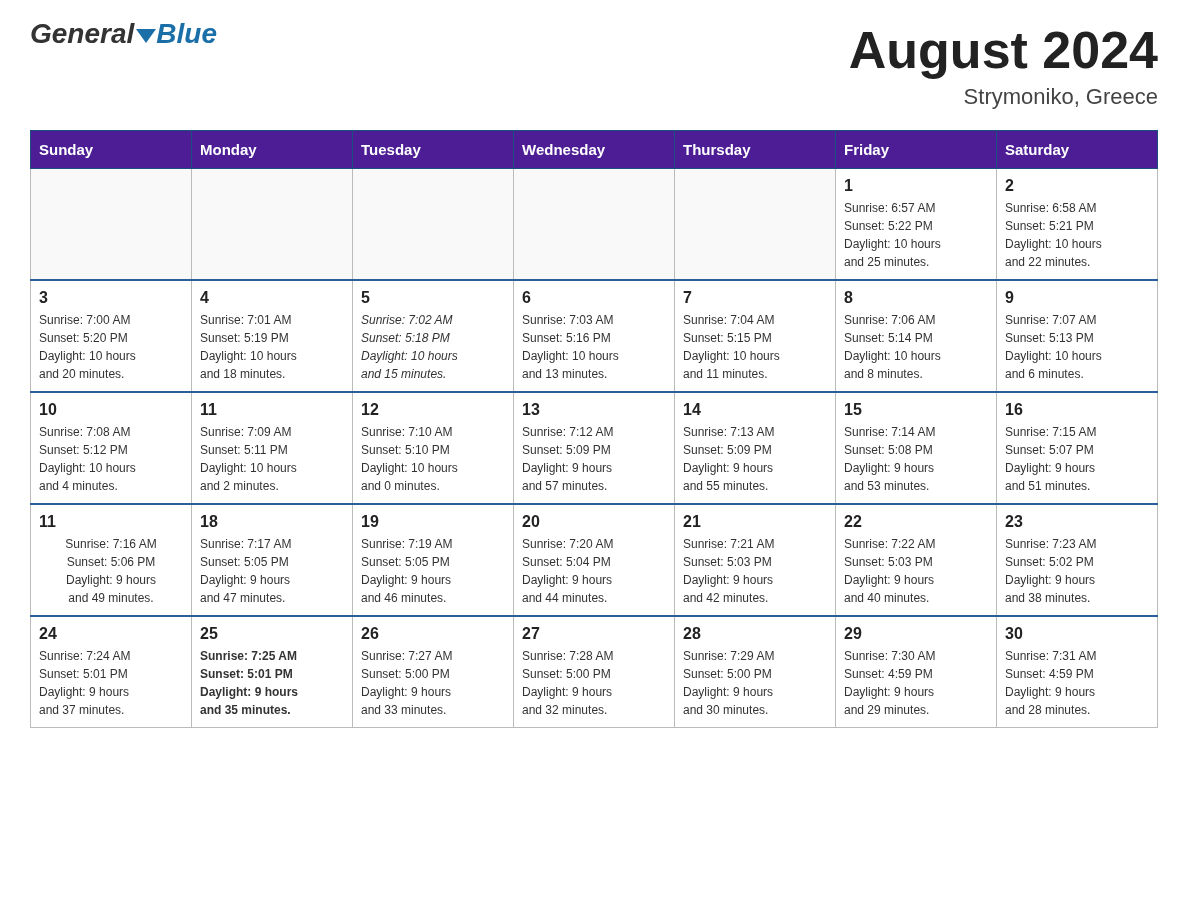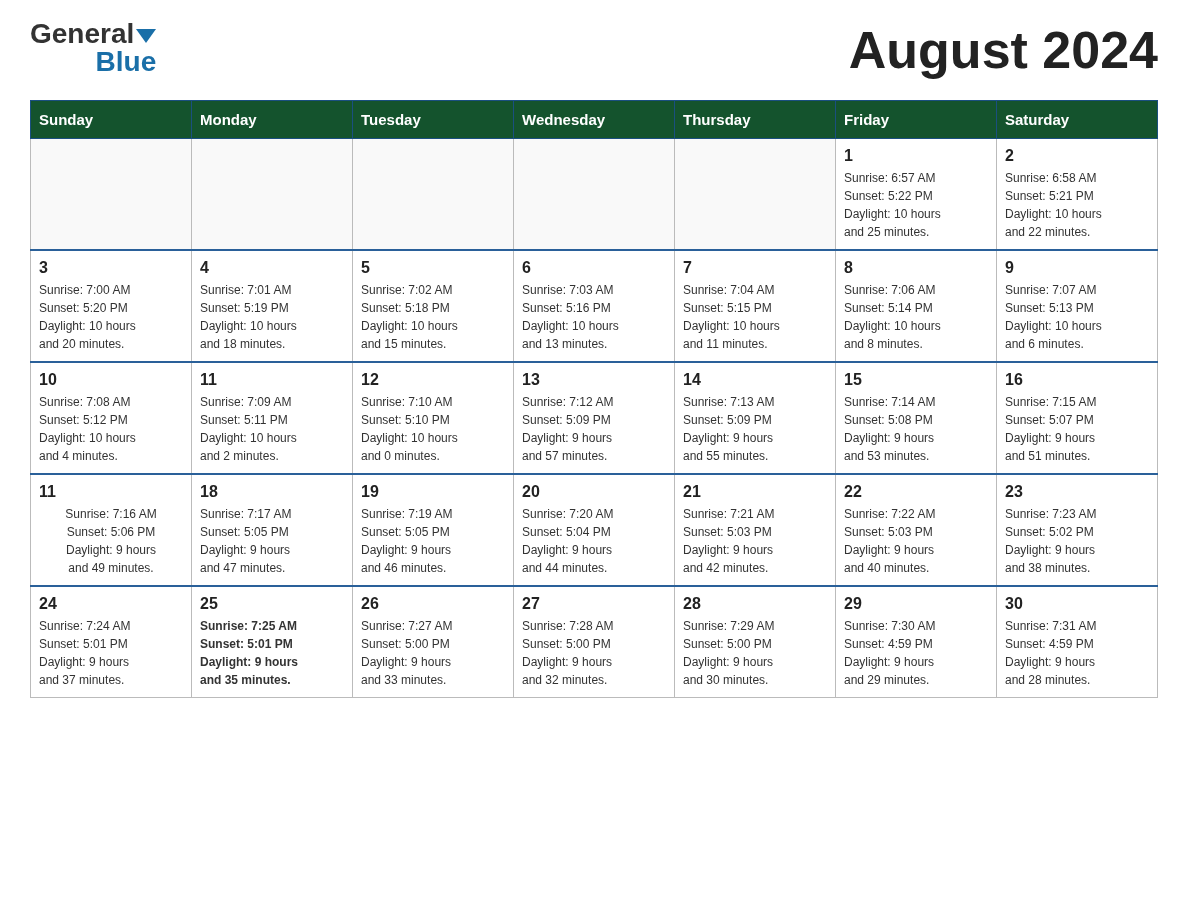--- a/index.html
+++ b/index.html
@@ -11,22 +11,23 @@
       padding: 20px 30px;
     }
     .header-area {
       display: flex;
       justify-content: space-between;
       align-items: flex-start;
       margin-bottom: 20px;
     }
     .logo {
       display: flex;
-      flex-direction: column;
-      align-items: flex-end;
+      flex-direction: row;
+      align-items: center;
+      font-style: italic;
     }
     .logo-general {
       font-size: 28px;
       font-weight: bold;
       color: #333;
       line-height: 1;
     }
     .logo-blue {
       font-size: 28px;
       font-weight: bold;
@@ -57,21 +58,21 @@
       font-size: 22px;
       color: #444;
       margin-top: 4px;
     }
     .calendar-table {
       width: 100%;
       border-collapse: collapse;
       border: 1px solid #999;
     }
     .calendar-table th {
-      background-color: #14532d;
+      background-color: #4c1d95;
       color: #ffffff;
       font-size: 15px;
       font-weight: bold;
       padding: 10px 8px;
       text-align: left;
       border: 1px solid #1a4f80;
     }
     .calendar-table td {
       vertical-align: top;
       padding: 8px;
@@ -105,20 +106,21 @@
   <div class="logo">
     <div>
       <span class="logo-general">General</span><span class="logo-triangle"></span>
     </div>
     <div>
       <span class="logo-blue">Blue</span>
     </div>
   </div>
   <div class="title-area">
     <div class="calendar-title">August 2024</div>
+    <div class="calendar-subtitle">Strymoniko, Greece</div>
   </div>
 </div>
 
 <table class="calendar-table">
   <thead>
     <tr>
     <th>Sunday</th>
         <th>Monday</th>
         <th>Tuesday</th>
         <th>Wednesday</th>
@@ -159,21 +161,21 @@
         </td>
         <td>
           <span class="day-number">4</span>
           <div class="day-info" style="white-space: pre-line;">Sunrise: 7:01 AM
 Sunset: 5:19 PM
 Daylight: 10 hours
 and 18 minutes.</div>
         </td>
         <td>
           <span class="day-number">5</span>
-          <div class="day-info" style="white-space: pre-line;">Sunrise: 7:02 AM
+          <div class="day-info" style="white-space: pre-line; font-style: italic;">Sunrise: 7:02 AM
 Sunset: 5:18 PM
 Daylight: 10 hours
 and 15 minutes.</div>
         </td>
         <td>
           <span class="day-number">6</span>
           <div class="day-info" style="white-space: pre-line;">Sunrise: 7:03 AM
 Sunset: 5:16 PM
 Daylight: 10 hours
 and 13 minutes.</div>

